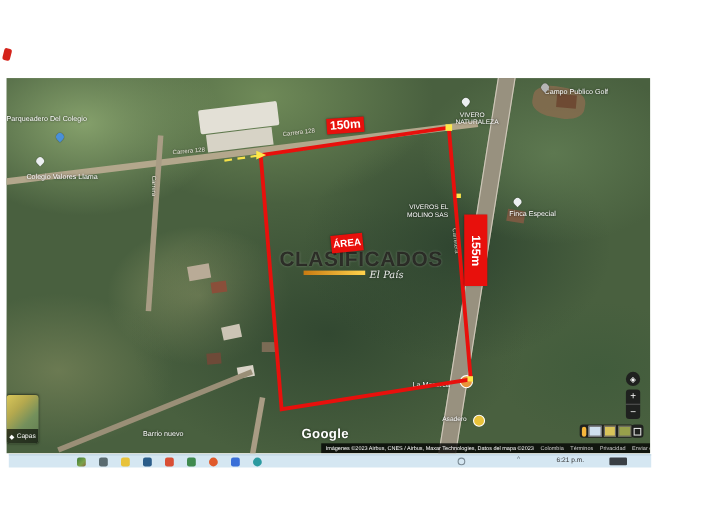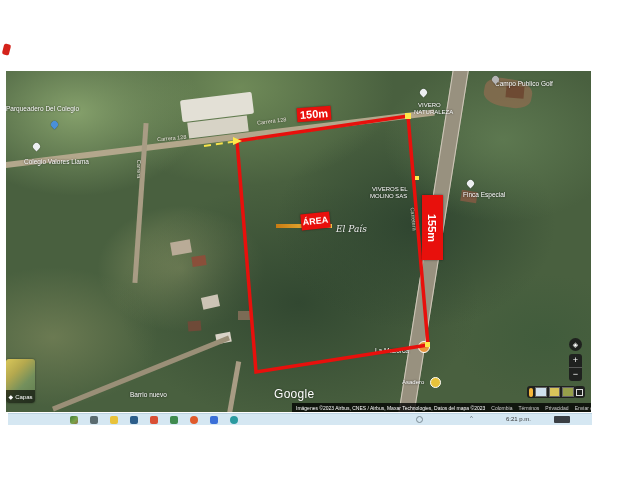--- a/index.html
+++ b/index.html
@@ -59,20 +59,21 @@
     <rect x="419" y="271" width="5" height="5" fill="#ffe84a"></rect>
   </svg>
 
   <div class="redbox" style="left:291px;top:36px;width:34px;height:14px;font-size:11px;transform:rotate(-4deg);">150m</div>
   <div class="redbox" style="left:295px;top:142px;width:29px;height:16px;font-size:9px;transform:rotate(-6deg);">ÁREA</div>
   <div class="redbox" style="left:416px;top:124px;width:21px;height:65px;font-size:11px;">
     <span style="transform:rotate(90deg);white-space:nowrap;">155m</span>
   </div>
 
   <div class="abs" style="left:248px;top:155px;z-index:5;">
+    <div style="font-size:19px;font-weight:800;letter-spacing:.5px;color:rgba(30,28,26,.82);text-shadow:0 0 2px rgba(255,255,255,.3);">CLASIFICADOS</div>
     <div style="display:flex;gap:4px;margin-top:-2px;margin-left:22px;">
       <div style="width:56px;height:4px;background:linear-gradient(90deg,#c97b12,#ffd34d);"></div>
       <div style="font-family:'DejaVu Serif',serif;font-style:italic;font-size:9px;color:rgba(252,252,252,.92);text-shadow:0 0 2px rgba(0,0,0,.6);">El País</div>
     </div>
   </div>
 
   <div class="lbl" style="left:0px;top:34px;">Parqueadero Del Colegio</div>
   <div class="lbl" style="left:18px;top:87px;">Colegio Valores Llama</div>
   <div class="lbl" style="left:489px;top:9px;">Campo Publico Golf</div>
   <div class="lbl" style="left:412px;top:31px;font-size:6px;">VIVERO</div>
@@ -90,21 +91,21 @@
   <div class="roadlbl" style="left:396px;top:145px;transform:rotate(84deg);opacity:.8;">Carretera</div>
 
   <div class="pin" style="left:45px;top:50px;background:#4a90d9;"></div>
   <div class="pin" style="left:27px;top:72px;background:#eceff1;"></div>
   <div class="pin" style="left:414px;top:18px;background:#eceff1;"></div>
   <div class="pin" style="left:486px;top:5px;background:#b5b5b5;"></div>
   <div class="pin" style="left:461px;top:109px;background:#eceff1;"></div>
   <div class="abs" style="left:412px;top:270px;width:10px;height:10px;border-radius:50%;background:#e8953a;border:1.5px solid #fff;z-index:5;"></div>
   <div class="abs" style="left:424px;top:306px;width:9px;height:9px;border-radius:50%;background:#e8c23a;border:1.5px solid #fff;z-index:5;"></div>
 
-  <div class="abs" style="left:268px;top:316px;color:#fff;font-size:12px;font-weight:400;letter-spacing:.3px;text-shadow:0 0 2px rgba(0,0,0,.6);z-index:9;">Google</div>
+  <div class="abs" style="left:268px;top:316px;color:#fff;font-size:12px;font-weight:700;letter-spacing:.3px;text-shadow:0 0 2px rgba(0,0,0,.6);z-index:9;">Google</div>
 
   <div class="abs" style="left:0px;top:288px;width:29px;height:44px;border-radius:3px;overflow:hidden;z-index:9;background:linear-gradient(135deg,#d9c75a 0%,#b5a94e 30%,#74905c 60%,#5d7a4f 100%);box-shadow:0 0 2px rgba(0,0,0,.5);">
     <div style="position:absolute;left:0;bottom:0;width:100%;height:13px;background:rgba(0,0,0,.62);display:flex;align-items:center;justify-content:center;gap:2px;">
       <span style="color:#fff;font-size:6px;">◆</span>
       <span style="color:#fff;font-size:6px;">Capas</span>
     </div>
   </div>
 
   <div class="gbar" style="left:563px;top:267px;width:13px;height:13px;border-radius:50%;display:flex;align-items:center;justify-content:center;font-size:7px;">◈</div>
   <div class="gbar" style="left:563px;top:283px;width:13px;height:27px;text-align:center;">

